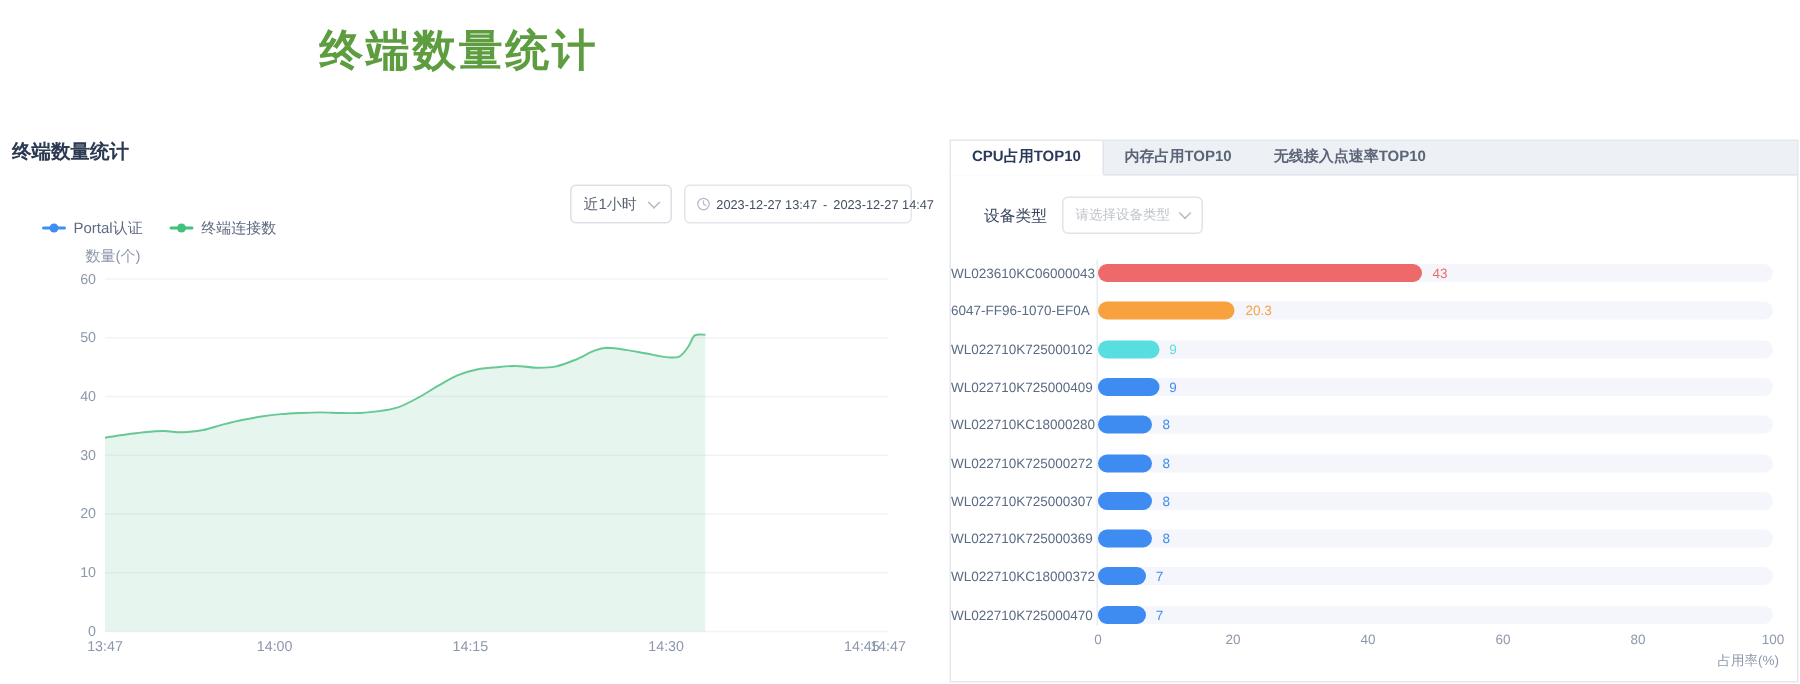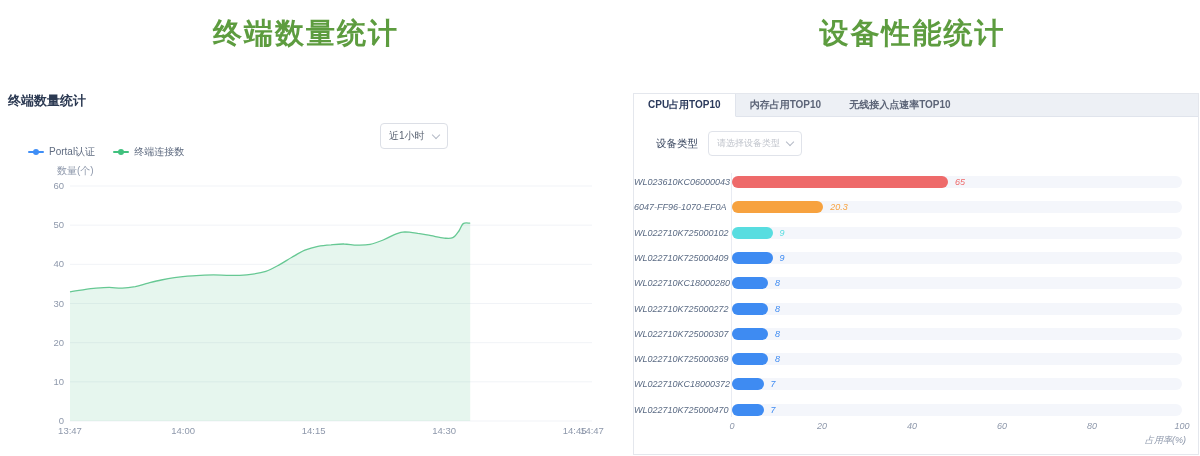--- a/index.html
+++ b/index.html
@@ -41,21 +41,21 @@
   .tab { padding:0 14px; font-size:10px; color:#5c6477; line-height:22px; cursor:pointer; white-space:nowrap;font-weight:bold; }
   .tab.active { background:#fff; color:#2b3a5c; font-weight:bold;
     border-right:1px solid #e0e4ec; margin-bottom:-1px; border-bottom:1px solid #fff; }
 
   .device-row { position:absolute; top:37px; left:22px; display:flex; align-items:center; gap:10px; }
   .device-label { font-size:10.5px; color:#39465f; }
   .device-select { width:94px; height:25px; border:1px solid #e0e3ea; border-radius:4px;
     display:flex; align-items:center; justify-content:space-between; padding:0 8px;
     font-size:9px; color:#c0c4cc; background:#fff; cursor:pointer; }
 
-  .bars { position:absolute; left:0; top:0; width:100%; height:100%;font-style:italic; }
+  .bars { position:absolute; left:0; top:0; width:100%; height:100%; }
   .bar-cat { position:absolute; left:0; width:92px; text-align:right; font-size:9px;
     color:#5b6b84; line-height:12px; white-space:nowrap; }
   .bar-track { position:absolute; left:98px; width:450px; height:12px;
     background:#f4f6fb; border-radius:6px; }
   .bar-fill { position:absolute; left:0; top:0; height:12px; border-radius:6px; }
   .bar-val { position:absolute; font-size:9px; line-height:12px; }
   .bar-axis-line { position:absolute; left:97px; top:79px; width:1px; height:244px; background:#e8ebf2; }
   .bar-tick { position:absolute; top:327px; transform:translateX(-50%); font-size:9px; color:#8e98ab; }
   .bar-xlabel { position:absolute; top:340px; right:12px; font-size:9px; color:#8e98ab; }
 </style>
@@ -63,20 +63,29 @@
 <body>
 
 <div class="panel-left">
   <div class="big-title">终端数量统计</div>
   <div class="section-title">终端数量统计</div>
 
   <div class="controls">
     <div class="select-box">
       <span>近1小时</span>
       <span class="chev"></span>
+    </div>
+    <div class="date-box">
+      <svg width="10" height="10" viewBox="0 0 12 12">
+        <circle cx="6" cy="6" r="4.6" fill="none" stroke="#b6bdc9" stroke-width="1"></circle>
+        <path d="M6 3.4 V6 L8 7.2" fill="none" stroke="#b6bdc9" stroke-width="1" stroke-linecap="round"></path>
+      </svg>
+      <span>2023-12-27 13:47</span>
+      <span>-</span>
+      <span>2023-12-27 14:47</span>
     </div>
   </div>
 
   <div class="legend" id="legend">
       <div class="legend-item">
         <span class="lmark" style="background:#3f8ef6">
           <i style="background:#3f8ef6"></i>
         </span>
         <span>Portal认证</span>
       </div>
@@ -109,21 +118,20 @@
       <text x="313.6" y="274" text-anchor="middle" fill="#8e98ab" font-size="9.5">14:15</text>
       <text x="444.1" y="274" text-anchor="middle" fill="#8e98ab" font-size="9.5">14:30</text>
       <text x="574.6" y="274" text-anchor="middle" fill="#8e98ab" font-size="9.5">14:45</text>
       <text x="592" y="274" text-anchor="middle" fill="#8e98ab" font-size="9.5">14:47</text>
       <path d="M70.0,131.8C72.2,131.4 78.7,130.4 83.0,129.8C87.4,129.2 91.8,128.6 96.1,128.2C100.4,127.8 104.8,127.4 109.2,127.4C113.5,127.4 117.9,128.4 122.2,128.2C126.5,128.1 130.9,127.5 135.3,126.7C139.6,125.8 144.0,124.2 148.3,123.1C152.7,122.0 157.0,120.9 161.3,120.0C165.7,119.1 170.1,118.3 174.4,117.7C178.8,117.0 183.1,116.5 187.4,116.1C191.8,115.7 196.2,115.5 200.5,115.3C204.8,115.1 209.2,114.9 213.6,114.9C217.9,114.9 222.3,115.2 226.6,115.3C230.9,115.4 235.3,115.5 239.7,115.3C244.0,115.1 248.3,114.8 252.7,114.1C257.1,113.5 261.4,112.9 265.8,111.4C270.1,109.9 274.4,107.5 278.8,105.1C283.2,102.8 287.5,99.8 291.9,97.3C296.2,94.8 300.5,92.1 304.9,90.2C309.3,88.4 313.6,87.2 317.9,86.3C322.3,85.4 326.6,85.1 331.0,84.8C335.4,84.4 339.7,83.9 344.1,84.0C348.4,84.0 352.8,85.1 357.1,85.1C361.5,85.2 365.8,85.2 370.1,84.4C374.5,83.5 378.8,81.8 383.2,80.0C387.6,78.3 392.6,75.2 396.3,73.8C399.9,72.4 401.3,71.9 404.9,71.8C408.6,71.8 413.6,72.7 418.0,73.4C422.4,74.0 426.7,75.0 431.1,75.7C435.4,76.5 440.5,77.8 444.1,78.1C447.7,78.4 450.3,78.9 452.8,77.7C455.3,76.5 457.2,73.4 458.9,71.0C460.6,68.7 461.4,64.9 463.2,63.6C465.1,62.3 469.0,63.3 470.2,63.2L470.2,261L70.0,261Z" fill="rgba(102,200,147,0.16)" stroke="none"></path>
       <path d="M70.0,131.8C72.2,131.4 78.7,130.4 83.0,129.8C87.4,129.2 91.8,128.6 96.1,128.2C100.4,127.8 104.8,127.4 109.2,127.4C113.5,127.4 117.9,128.4 122.2,128.2C126.5,128.1 130.9,127.5 135.3,126.7C139.6,125.8 144.0,124.2 148.3,123.1C152.7,122.0 157.0,120.9 161.3,120.0C165.7,119.1 170.1,118.3 174.4,117.7C178.8,117.0 183.1,116.5 187.4,116.1C191.8,115.7 196.2,115.5 200.5,115.3C204.8,115.1 209.2,114.9 213.6,114.9C217.9,114.9 222.3,115.2 226.6,115.3C230.9,115.4 235.3,115.5 239.7,115.3C244.0,115.1 248.3,114.8 252.7,114.1C257.1,113.5 261.4,112.9 265.8,111.4C270.1,109.9 274.4,107.5 278.8,105.1C283.2,102.8 287.5,99.8 291.9,97.3C296.2,94.8 300.5,92.1 304.9,90.2C309.3,88.4 313.6,87.2 317.9,86.3C322.3,85.4 326.6,85.1 331.0,84.8C335.4,84.4 339.7,83.9 344.1,84.0C348.4,84.0 352.8,85.1 357.1,85.1C361.5,85.2 365.8,85.2 370.1,84.4C374.5,83.5 378.8,81.8 383.2,80.0C387.6,78.3 392.6,75.2 396.3,73.8C399.9,72.4 401.3,71.9 404.9,71.8C408.6,71.8 413.6,72.7 418.0,73.4C422.4,74.0 426.7,75.0 431.1,75.7C435.4,76.5 440.5,77.8 444.1,78.1C447.7,78.4 450.3,78.9 452.8,77.7C455.3,76.5 457.2,73.4 458.9,71.0C460.6,68.7 461.4,64.9 463.2,63.6C465.1,62.3 469.0,63.3 470.2,63.2" fill="none" stroke="#66c893" stroke-width="1.3" stroke-linejoin="round"></path>
     </svg>
 </div>
 
 <div class="panel-right">
-  <div class="big-title">设备性能统计</div>
 
   <div class="card">
     <div class="tabbar" id="tabbar">
         <div class="tab active">CPU占用TOP10</div>
         <div class="tab">内存占用TOP10</div>
         <div class="tab">无线接入点速率TOP10</div>
       </div>
 
     <div class="device-row">
       <span class="device-label">设备类型</span>
@@ -132,21 +140,21 @@
         <span class="chev"></span>
       </div>
     </div>
 
     <div class="bars" id="bars">
         <div class="bar-axis-line"></div>
         <div class="bar-cat" style="top: 82px;">WL023610KC06000043</div>
         <div class="bar-track" style="top: 82px; background: rgb(244, 246, 251);">
           <div class="bar-fill" style="width: 216px; background: rgb(238, 106, 106);"></div>
         </div>
-        <div class="bar-val" style="top: 82px; left: 321px; color: rgb(238, 106, 106);">65</div>
+        <div class="bar-val" style="top: 82px; left: 321px; color: rgb(238, 106, 106);">43</div>
         <div class="bar-cat" style="top: 107.3px;">6047-FF96-1070-EF0A</div>
         <div class="bar-track" style="top: 107.3px; background: rgb(244, 246, 251);">
           <div class="bar-fill" style="width: 91.4px; background: rgb(247, 162, 63);"></div>
         </div>
         <div class="bar-val" style="top: 107.3px; left: 196.35px; color: rgb(247, 162, 63);">20.3</div>
         <div class="bar-cat" style="top: 132.6px;">WL022710K725000102</div>
         <div class="bar-track" style="top: 132.6px; background: rgb(244, 246, 251);">
           <div class="bar-fill" style="width: 40.5px; background: rgb(88, 221, 224);"></div>
         </div>
         <div class="bar-val" style="top: 132.6px; left: 145.5px; color: rgb(88, 221, 224);">9</div>

